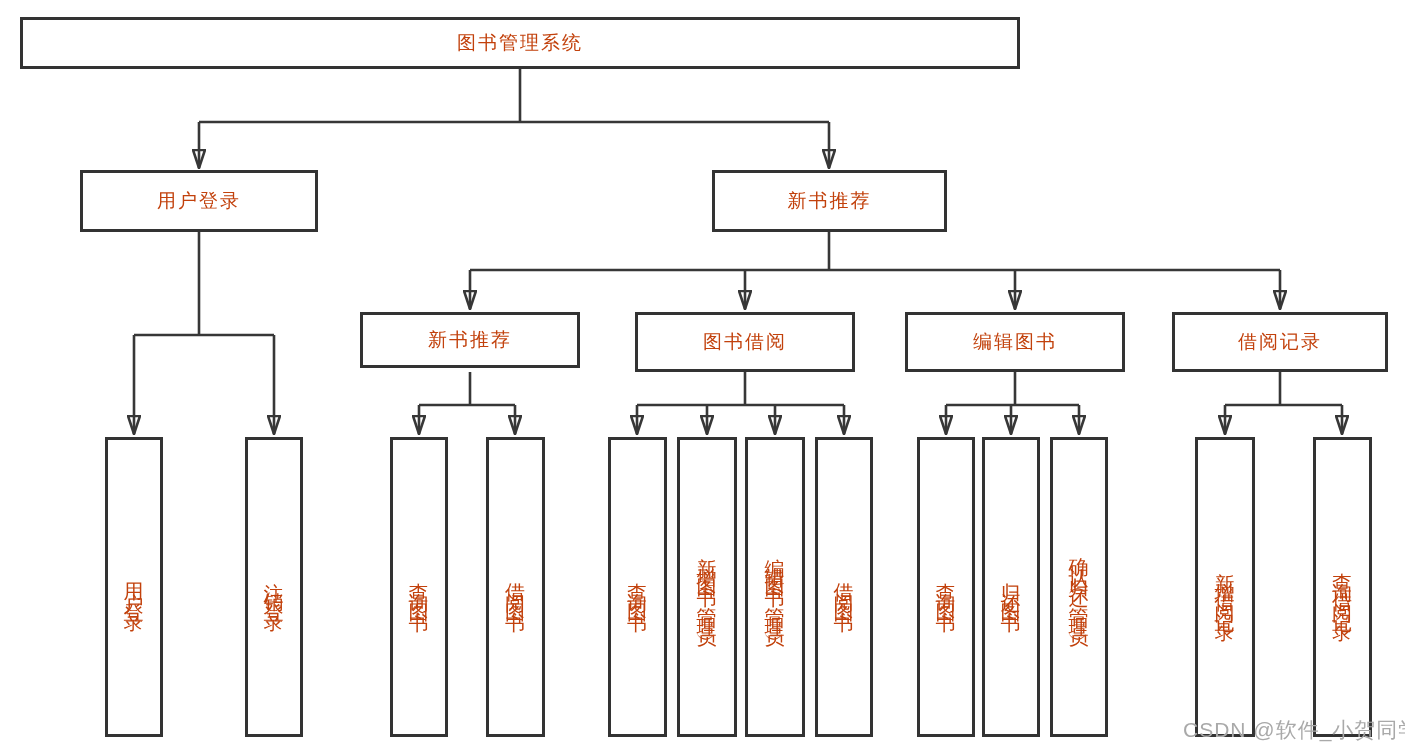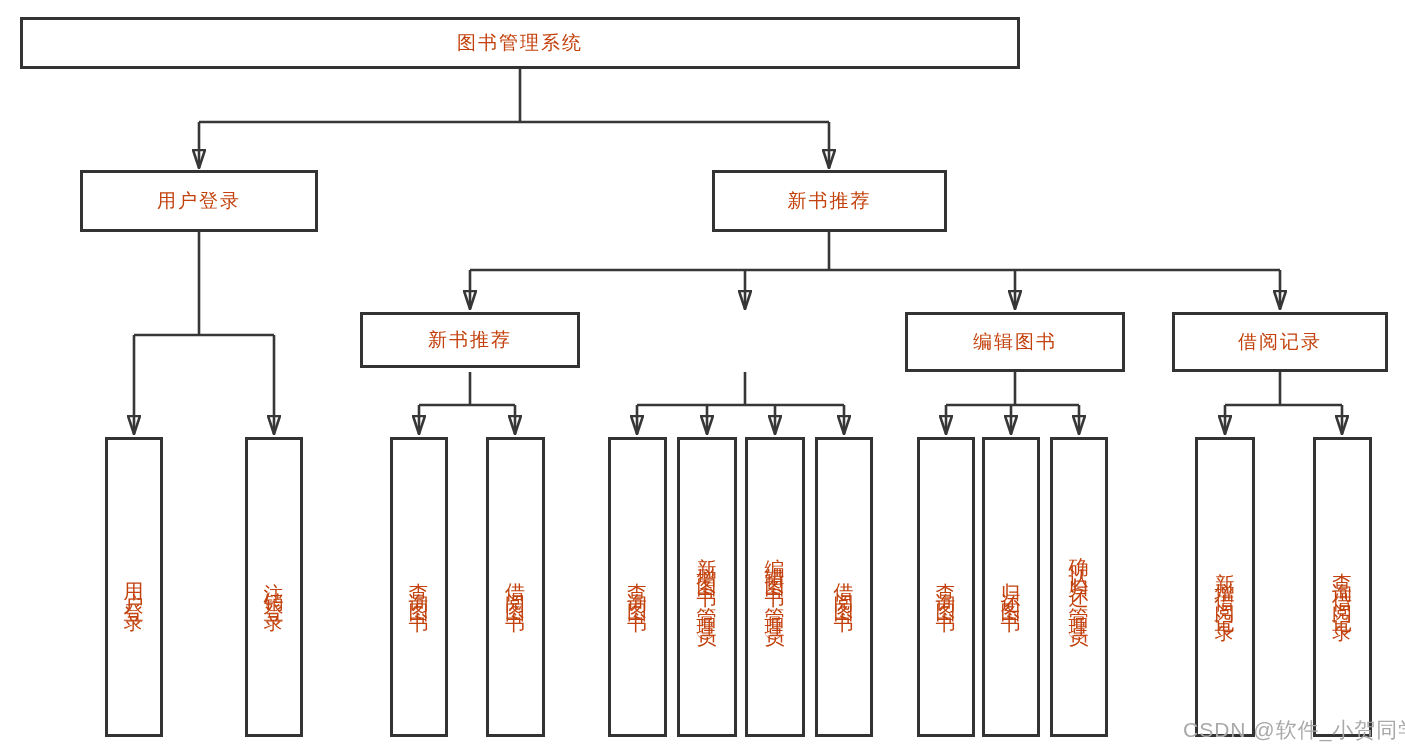--- a/index.html
+++ b/index.html
@@ -98,20 +98,23 @@
   <div class="node hz" style="left:80px;top:170px;width:238px;height:62px">
     <span>用户登录</span>
   </div>
   <div class="node hz" style="left:712px;top:170px;width:235px;height:62px">
     <span>新书推荐</span>
   </div>
 
   <div class="node hz" style="left:360px;top:312px;width:220px;height:56px">
     <span>新书推荐</span>
   </div>
+  <div class="node hz" style="left:635px;top:312px;width:220px;height:60px">
+    <span>图书借阅</span>
+  </div>
   <div class="node hz" style="left:905px;top:312px;width:220px;height:60px">
     <span>编辑图书</span>
   </div>
   <div class="node hz" style="left:1172px;top:312px;width:216px;height:60px">
     <span>借阅记录</span>
   </div>
 
   <div class="node leaf" style="left:105px;top:437px;width:58px;height:300px">
     <span>用户登录</span>
   </div>

